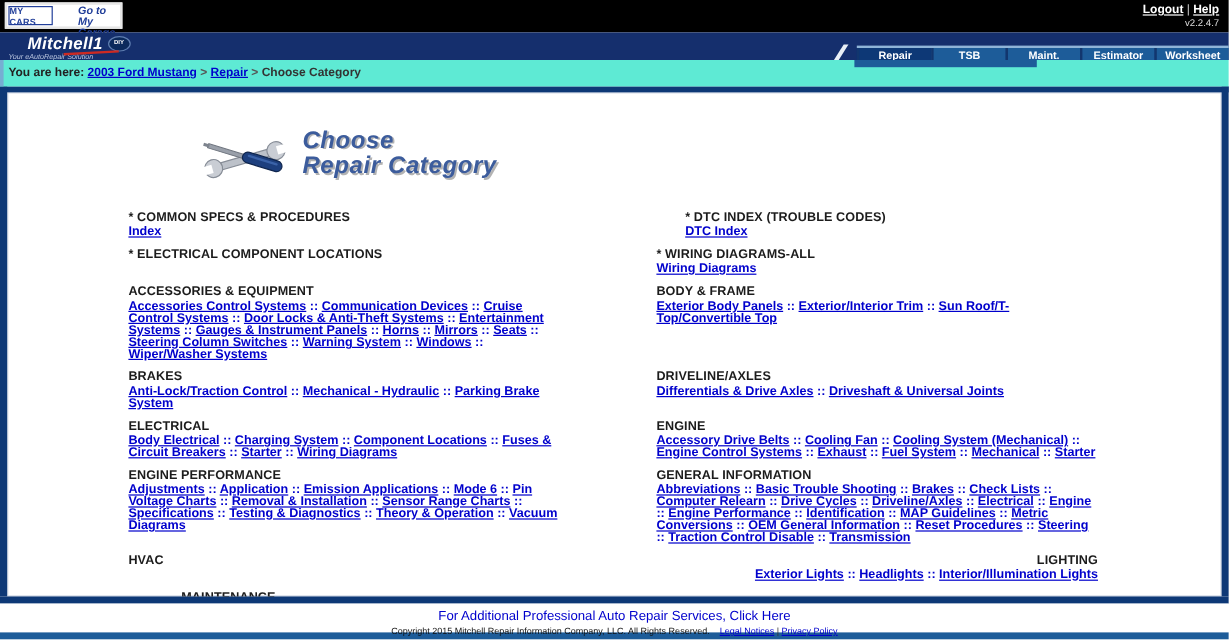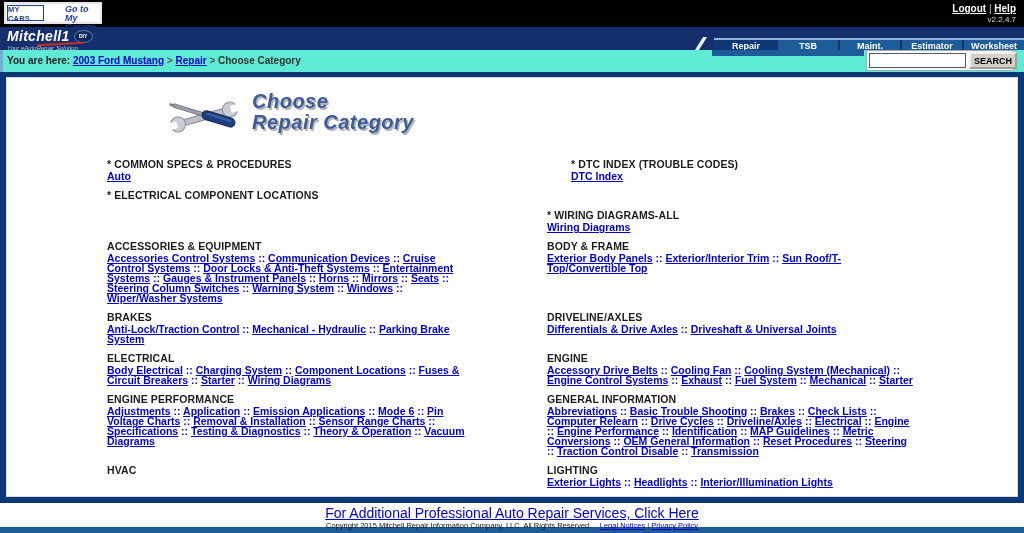--- a/index.html
+++ b/index.html
@@ -17,21 +17,21 @@
   .top-right { position:absolute; right:8px; top:3px; text-align:right; }
   .top-links { font-size:10px; font-weight:bold; color:#fff; }
   .top-links a { color:#fff; text-decoration:underline; }
   .top-links .pipe { font-weight:normal; color:#ccc; }
   .version { font-size:8px; color:#ddd; margin-top:1px; }
 
   
   .header { height:23px; background:#152f6d; position:relative; }
   .logo-block { position:absolute; left:7px; top:1px; }
   .logo-row { display:flex; align-items:center; }
-  .logo-text { font-style:italic; font-weight:bold; font-size:14px; color:#fff; letter-spacing:0.3px; position:relative; }
+  .logo-text { font-style:italic; font-weight:bold; font-size:14px; color:#fff; letter-spacing:0.3px; position:relative;margin-left:16px; }
   .logo-swoosh { position:absolute; left:30px; bottom:-1px; width:46px; height:2px; background:#cc2a22; transform:rotate(-3deg); }
   .diy-badge { width:19px; height:13px; border-radius:50%; background:#0b2a5c; border:1px solid #5e7db0; color:#fff; font-size:5px; font-weight:bold; text-align:center; line-height:11px; margin-left:4px; }
   .tagline { font-size:6px; color:#b8c4de; margin-top:1px; font-style:italic; }
 
   .tabstrip { position:absolute; right:0; top:11px; height:12px; display:flex; border-top:2px solid #8fb4d8; }
   .tab { width:62px; text-align:center; font-size:9px; font-weight:bold; color:#fff; text-decoration:underline; background:#1d5c99; line-height:12px; border-left:2px solid #12366e; cursor:pointer; }
   .tab.active { background:#0d3876; }
   .wedge { position:absolute; left:699px; top:37px; width:4px; height:13px; background:#e9eff6; transform:skewX(-32deg); z-index:3; }
   .tab-underhang { position:absolute; left:712px; top:50px; width:152px; height:6px; background:#1d5c99; z-index:2; }
 
@@ -41,34 +41,34 @@
   .youarehere { font-weight:bold; color:#222; }
   .crumb-link { color:#0000cc; text-decoration:underline; font-weight:bold; }
   .crumb-sep { color:#555; font-weight:bold; }
   .crumb-current { font-weight:bold; color:#333; }
   .searchpanel { position:absolute; right:10px; top:0; width:148px; height:21px; border:1px solid #a9a9a9; background:#fff; display:flex; align-items:center; padding:0 2px; gap:3px; z-index:4; }
   .search-input { width:97px; height:15px; border:1px solid #5a5a5a; font-size:10px; padding:0 2px; font-family:inherit; }
   .search-btn { height:17px; font-size:9px; font-weight:bold; color:#000; background:#d4d0c8; border:2px outset #f0f0f0; padding:0 3px; font-family:inherit; cursor:pointer; }
 
   
   .panel { height:425px; background:#fff; border-top:5px solid #0d3876; border-left:6px solid #0d3876; border-right:6px solid #0d3876; box-shadow: inset 0 0 0 1px #d5dce8; overflow:hidden; }
-  .titleblock { margin:14px 0 0 160px; display:flex; align-items:flex-start; }
+  .titleblock { margin:30px 0 0 160px; display:flex; align-items:flex-start; }
   .title-text { margin-left:10px; font-style:italic; font-weight:bold; font-size:20px; line-height:21px; color:#3c5c9c; text-shadow:1.5px 1.5px 0 #b3b3b3; letter-spacing:0.5px; }
 
   .catgrid { display:grid; grid-template-columns:368px 368px; column-gap:72px; row-gap:9px; margin:16px 0 0 101px; }
   .section { }
   .cat-heading { font-size:10.5px; font-weight:bold; color:#1c1c1c; line-height:10px; margin-bottom:2px; letter-spacing:0.1px; }
   .cat-links { font-size:10.5px; font-weight:bold; line-height:10px; color:#0000cc; }
   .cat-link { color:#0000cc; text-decoration:underline; }
   .link-sep { color:#0000cc; text-decoration:none; }
 
   
   .footer-navy { height:6px; background:#0d3876; }
   .footer-white { height:24px; background:#fff; text-align:center; padding-top:1px; }
-  .services-link { font-size:14px; color:#0000cc; text-decoration:underline; line-height:9px; display:inline-block; }
+  .services-link { font-size:11px; color:#0000cc; line-height:9px; display:inline-block; }
   .copyline { font-size:7.5px; line-height:8px; color:#111; }
   .copy-link { color:#0000cc; text-decoration:underline; }
   .copy-pipe { color:#333; }
   .footer-blue { height:6px; background:#1d5c99; }
 </style>
 </head>
 <body>
 
 <div class="topbar">
   <div class="garage-widget">
@@ -107,24 +107,20 @@
       <div class="tab">Worksheet</div>
     </div>
 </div>
 <div class="wedge"></div>
 <div class="tab-underhang"></div>
 
 <div class="crumbrow">
   <span class="edge-strip"></span>
   <span class="youarehere">You are here:</span>
   <span id="breadcrumb-links"> <a class="crumb-link">2003 Ford Mustang</a><span class="crumb-sep"> &gt; </span> <a class="crumb-link">Repair</a><span class="crumb-sep"> &gt; </span><span class="crumb-current">Choose Category</span></span>
-  <div class="searchpanel">
-    <input class="search-input" type="text" value="" style="">
-    <button class="search-btn">SEARCH</button>
-  </div>
 </div>
 
 <div class="panel">
   <div class="titleblock">
     <span>
       <svg width="76" height="48" viewBox="0 0 76 48">
 
         <g transform="rotate(-16 38 26)">
           <rect x="12" y="23" width="52" height="6" rx="2" fill="#bcc1c9" stroke="#878d97" stroke-width="1"></rect>
           <circle cx="11" cy="26" r="7.5" fill="#c9cdd4" stroke="#878d97" stroke-width="1"></circle>
@@ -142,21 +138,21 @@
       </svg>
     </span>
     <div class="title-text">
       <div>Choose</div>
       <div>Repair Category</div>
     </div>
   </div>
   <div class="catgrid" id="catgrid">
       <div class="section" style="grid-area: 1 / 1;">
         <div class="cat-heading">* COMMON SPECS &amp; PROCEDURES</div>
-        <div class="cat-links"><a class="cat-link">Auto</a></div>
+        <div class="cat-links"><a class="cat-link">Index</a></div>
       </div>
       <div class="section" style="grid-area: 2 / 1;">
         <div class="cat-heading">* ELECTRICAL COMPONENT LOCATIONS</div>
       </div>
       <div class="section" style="grid-area: 3 / 1;">
         <div class="cat-heading">ACCESSORIES &amp; EQUIPMENT</div>
         <div class="cat-links"><a class="cat-link">Accessories Control Systems</a><span class="link-sep"> :: </span><a class="cat-link">Communication Devices</a><span class="link-sep"> :: </span><a class="cat-link">Cruise Control Systems</a><span class="link-sep"> :: </span><a class="cat-link">Door Locks &amp; Anti-Theft Systems</a><span class="link-sep"> :: </span><a class="cat-link">Entertainment Systems</a><span class="link-sep"> :: </span><a class="cat-link">Gauges &amp; Instrument Panels</a><span class="link-sep"> :: </span><a class="cat-link">Horns</a><span class="link-sep"> :: </span><a class="cat-link">Mirrors</a><span class="link-sep"> :: </span><a class="cat-link">Seats</a><span class="link-sep"> :: </span><a class="cat-link">Steering Column Switches</a><span class="link-sep"> :: </span><a class="cat-link">Warning System</a><span class="link-sep"> :: </span><a class="cat-link">Windows</a><span class="link-sep"> :: </span><a class="cat-link">Wiper/Washer Systems</a></div>
       </div>
       <div class="section" style="grid-area: 4 / 1;">
         <div class="cat-heading">BRAKES</div>
@@ -173,41 +169,41 @@
       <div class="section" style="grid-area: 7 / 1;">
         <div class="cat-heading">HVAC</div>
       </div>
       <div class="section" style="grid-area: 8 / 1; padding-left: 44px;">
         <div class="cat-heading">MAINTENANCE</div>
       </div>
       <div class="section" style="grid-area: 1 / 2; margin-left: 24px;">
         <div class="cat-heading">* DTC INDEX (TROUBLE CODES)</div>
         <div class="cat-links"><a class="cat-link">DTC Index</a></div>
       </div>
-      <div class="section" style="grid-area: 2 / 2; margin-top: 20px;">
+      <div class="section" style="grid-area: 2 / 2;">
         <div class="cat-heading">* WIRING DIAGRAMS-ALL</div>
         <div class="cat-links"><a class="cat-link">Wiring Diagrams</a></div>
       </div>
       <div class="section" style="grid-area: 3 / 2;">
         <div class="cat-heading">BODY &amp; FRAME</div>
         <div class="cat-links"><a class="cat-link">Exterior Body Panels</a><span class="link-sep"> :: </span><a class="cat-link">Exterior/Interior Trim</a><span class="link-sep"> :: </span><a class="cat-link">Sun Roof/T-Top/Convertible Top</a></div>
       </div>
       <div class="section" style="grid-area: 4 / 2;">
         <div class="cat-heading">DRIVELINE/AXLES</div>
         <div class="cat-links"><a class="cat-link">Differentials &amp; Drive Axles</a><span class="link-sep"> :: </span><a class="cat-link">Driveshaft &amp; Universal Joints</a></div>
       </div>
       <div class="section" style="grid-area: 5 / 2;">
         <div class="cat-heading">ENGINE</div>
         <div class="cat-links"><a class="cat-link">Accessory Drive Belts</a><span class="link-sep"> :: </span><a class="cat-link">Cooling Fan</a><span class="link-sep"> :: </span><a class="cat-link">Cooling System (Mechanical)</a><span class="link-sep"> :: </span><a class="cat-link">Engine Control Systems</a><span class="link-sep"> :: </span><a class="cat-link">Exhaust</a><span class="link-sep"> :: </span><a class="cat-link">Fuel System</a><span class="link-sep"> :: </span><a class="cat-link">Mechanical</a><span class="link-sep"> :: </span><a class="cat-link">Starter</a></div>
       </div>
       <div class="section" style="grid-area: 6 / 2;">
         <div class="cat-heading">GENERAL INFORMATION</div>
         <div class="cat-links"><a class="cat-link">Abbreviations</a><span class="link-sep"> :: </span><a class="cat-link">Basic Trouble Shooting</a><span class="link-sep"> :: </span><a class="cat-link">Brakes</a><span class="link-sep"> :: </span><a class="cat-link">Check Lists</a><span class="link-sep"> :: </span><a class="cat-link">Computer Relearn</a><span class="link-sep"> :: </span><a class="cat-link">Drive Cycles</a><span class="link-sep"> :: </span><a class="cat-link">Driveline/Axles</a><span class="link-sep"> :: </span><a class="cat-link">Electrical</a><span class="link-sep"> :: </span><a class="cat-link">Engine</a><span class="link-sep"> :: </span><a class="cat-link">Engine Performance</a><span class="link-sep"> :: </span><a class="cat-link">Identification</a><span class="link-sep"> :: </span><a class="cat-link">MAP Guidelines</a><span class="link-sep"> :: </span><a class="cat-link">Metric Conversions</a><span class="link-sep"> :: </span><a class="cat-link">OEM General Information</a><span class="link-sep"> :: </span><a class="cat-link">Reset Procedures</a><span class="link-sep"> :: </span><a class="cat-link">Steering</a><span class="link-sep"> :: </span><a class="cat-link">Traction Control Disable</a><span class="link-sep"> :: </span><a class="cat-link">Transmission</a></div>
       </div>
-      <div class="section" style="grid-area: 7 / 2;">
+      <div class="section" style="grid-area: 7 / 2; text-align: right;">
         <div class="cat-heading">LIGHTING</div>
         <div class="cat-links"><a class="cat-link">Exterior Lights</a><span class="link-sep"> :: </span><a class="cat-link">Headlights</a><span class="link-sep"> :: </span><a class="cat-link">Interior/Illumination Lights</a></div>
       </div>
     </div>
 </div>
 
 <div class="footer-navy"></div>
 <div class="footer-white">
   <a class="services-link">For Additional Professional Auto Repair Services, Click Here</a>
   <div class="copyline">

